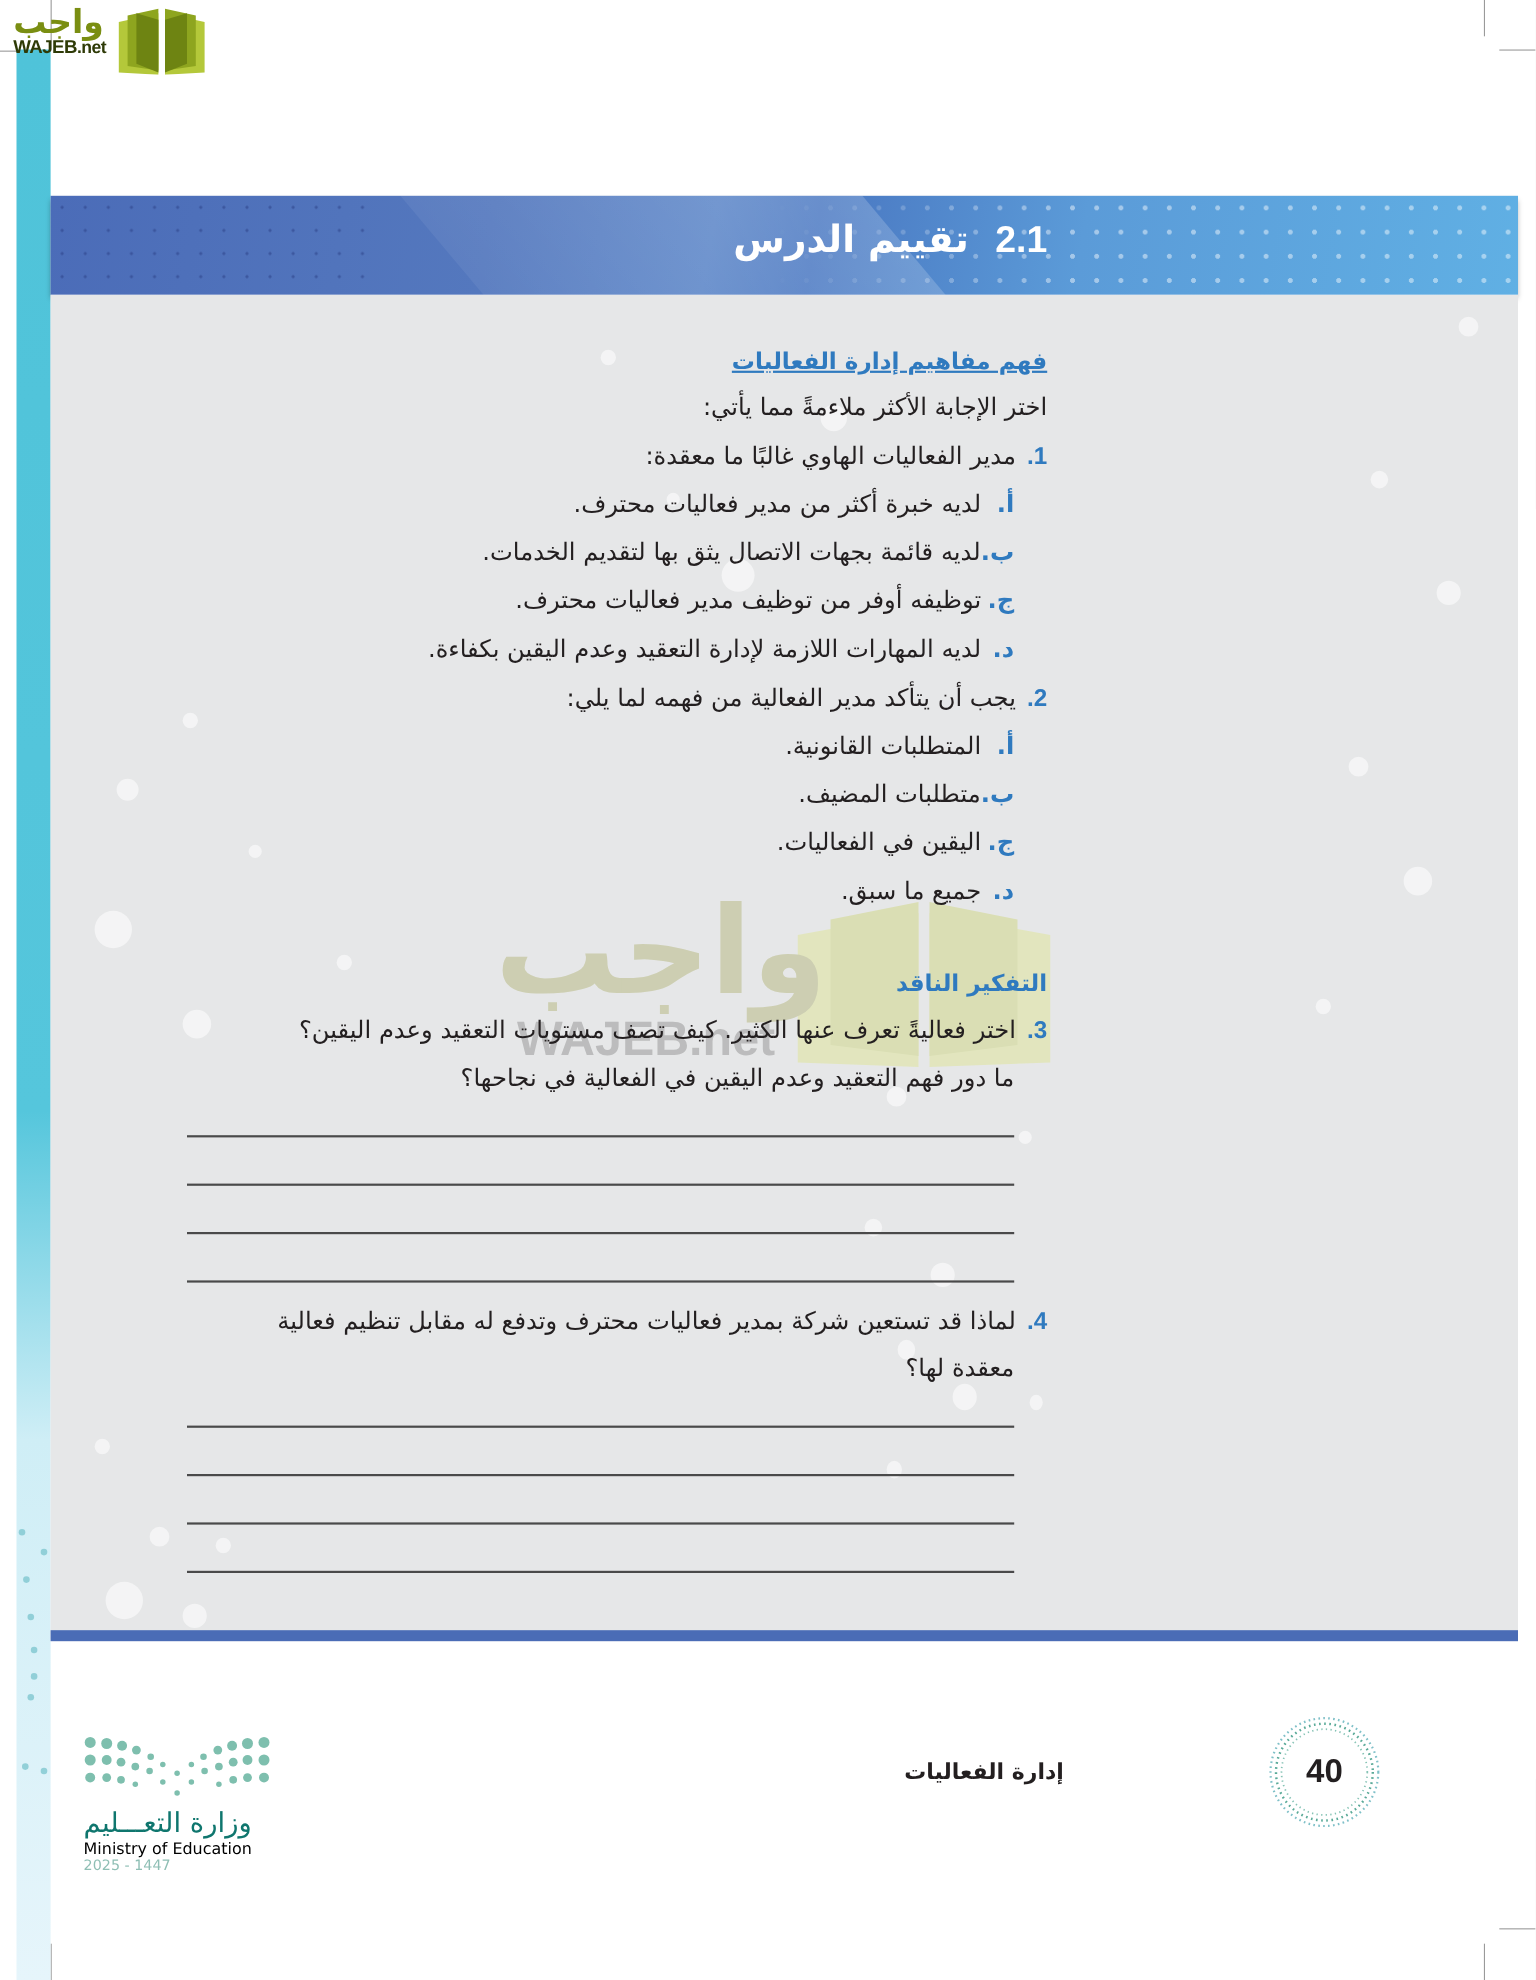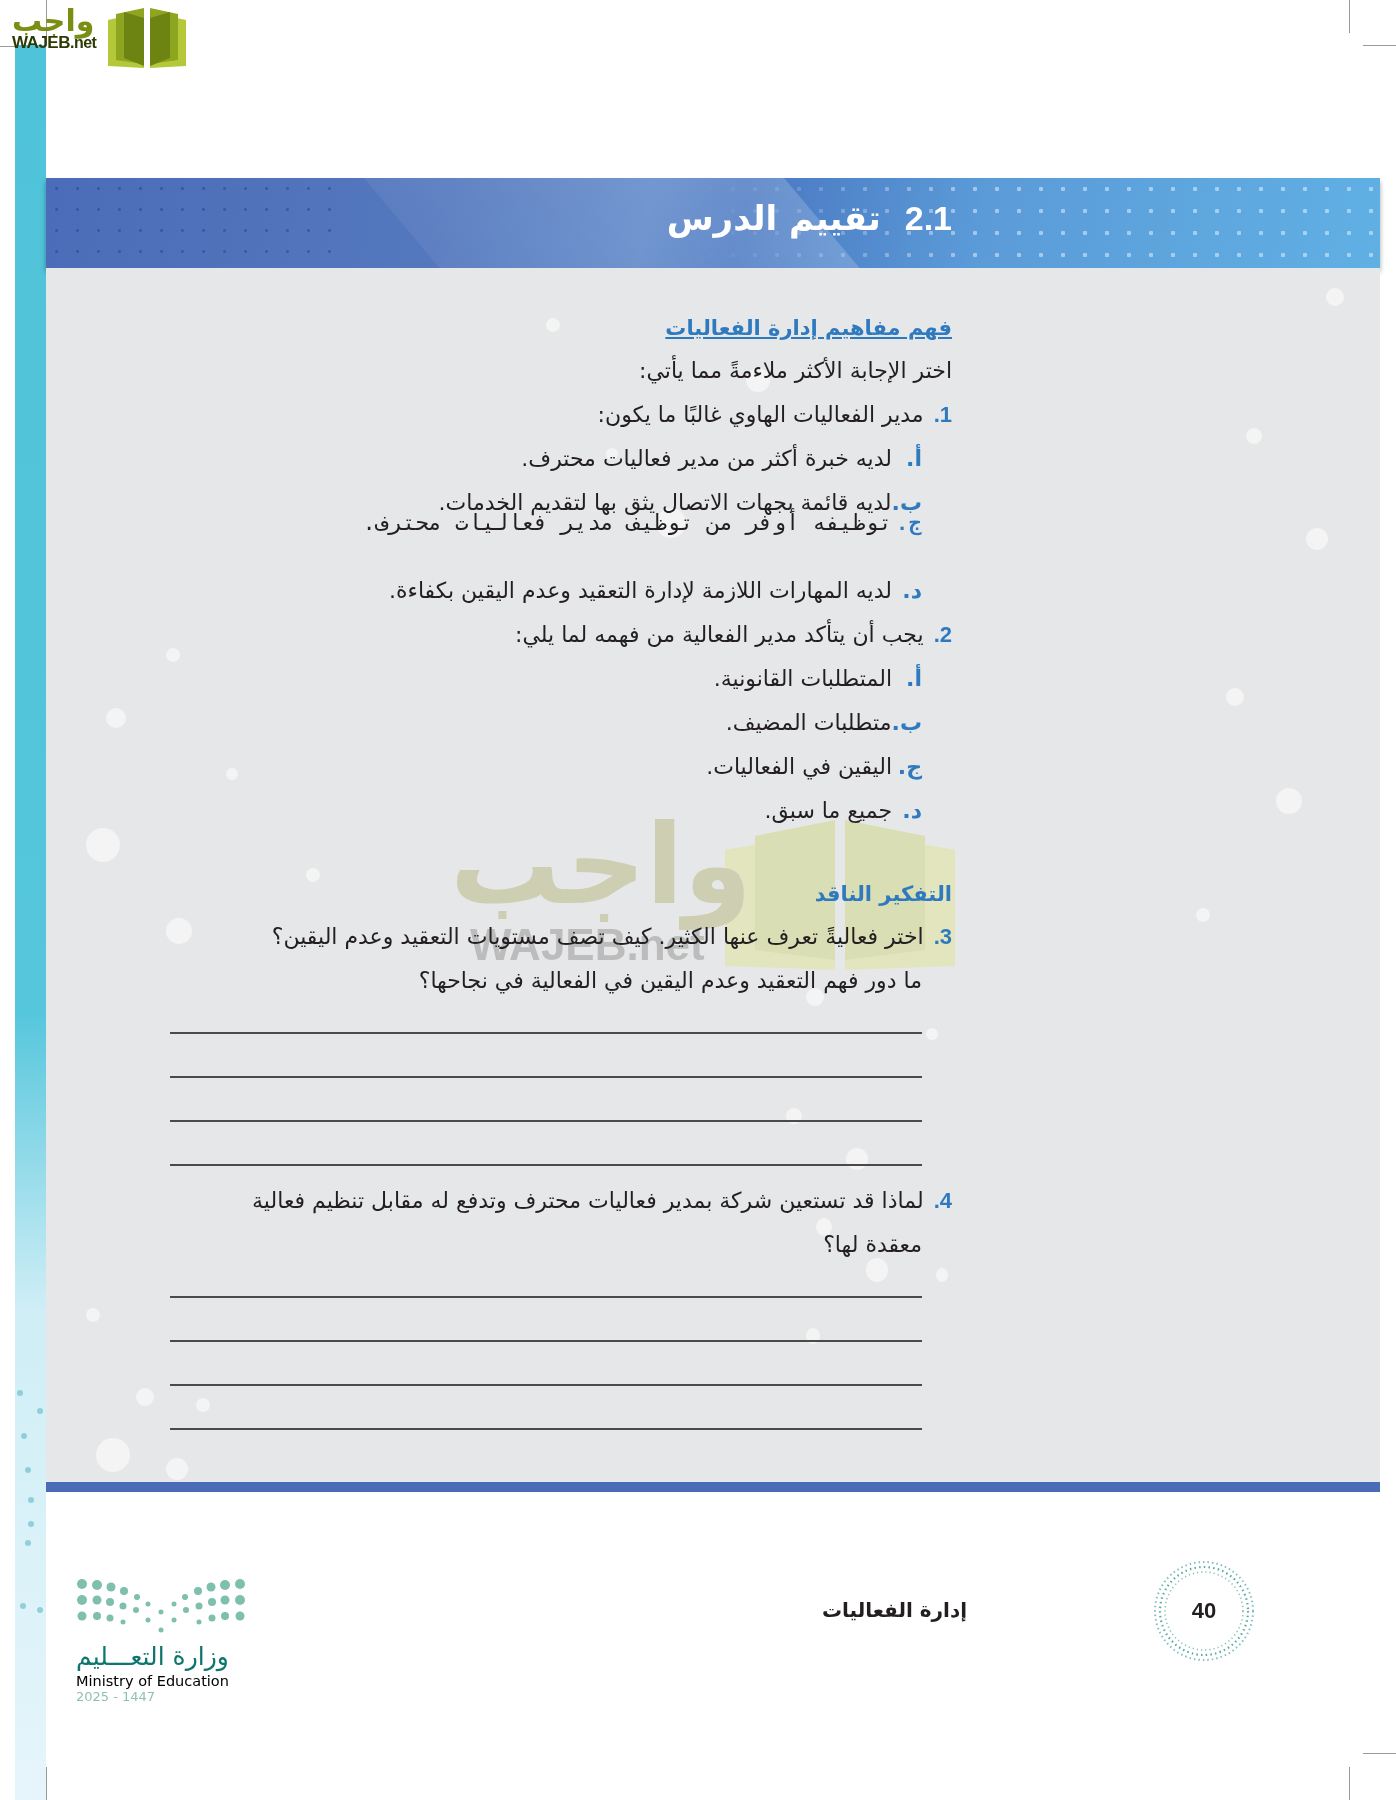--- a/index.html
+++ b/index.html
@@ -75,21 +75,21 @@
 
   
   .wm { position: absolute; left: 450px; top: 820px; width: 520px; height: 160px; opacity: .55; pointer-events: none; }
   .wm-ar { position: absolute; left: 0; top: -10px; font-size: 110px; font-weight: bold; color: #b9bb86; direction: rtl; line-height: 1; }
   .wm-en { position: absolute; left: 20px; top: 100px; font-family: "Liberation Sans", sans-serif; font-weight: bold; font-size: 44px; color: #9a9a9a; }
   .wm-book { position: absolute; left: 275px; top: 0; }
 
   
   .footer-book-title { position: absolute; left: 822px; top: 1598px; font-size: 20px; font-weight: bold; color: #231f20; direction: rtl; }
   .page-badge { position: absolute; left: 1152px; top: 1559px; width: 104px; height: 104px; }
-  .page-num { position: absolute; left: 0; top: 0; width: 104px; height: 104px; display: flex; align-items: center; justify-content: center; font-family: "Liberation Sans", sans-serif; font-weight: bold; font-size: 22px; color: #231f20; }
+  .page-num { position: absolute; left: 0; top: 0; width: 104px; height: 104px; display: flex; align-items: center; justify-content: center; font-family: "Liberation Sans", sans-serif; font-weight: bold; font-size: 30px; color: #231f20; }
 
   .moe { position: absolute; left: 76px; top: 1578px; width: 180px; }
   .moe-ar { font-size: 25px; color: #0f766e; direction: rtl; text-align: left; margin-top: 4px; letter-spacing: 2px; }
   .moe-en { font-family: "DejaVu Sans", sans-serif; font-size: 14.5px; color: #000000; margin-top: 2px; }
   .moe-year { font-family: "DejaVu Sans", sans-serif; font-size: 13px; color: #8fbfb5; }
 </style>
 </head>
 <body>
 
 <div class="crop" style="left:46px;top:0;width:1px;height:46px;"></div>
@@ -180,29 +180,29 @@
   </svg>
   <span class="wm-ar">واجب</span>
   <span class="wm-en">WAJEB.net</span>
 </div>
 
 <div class="content">
   <div class="h-blue" style="top:316px;text-decoration:underline;">فهم مفاهيم إدارة الفعاليات</div>
   <div class="line" style="top:358px;margin-left:12px;">اختر الإجابة الأكثر ملاءمةً مما يأتي:</div>
 
   <div class="line" style="top:402px;">
-    <span class="qnum">1.</span><span>مدير الفعاليات الهاوي غالبًا ما يكون:</span>
+    <span class="qnum">1.</span><span>مدير الفعاليات الهاوي غالبًا ما معقدة:</span>
   </div>
   <div class="line sub" style="top:446px;">
     <span class="letter">أ.</span><span>لديه خبرة أكثر من مدير فعاليات محترف.</span>
   </div>
   <div class="line sub" style="top:490px;">
     <span class="letter">ب.</span><span>لديه قائمة بجهات الاتصال يثق بها لتقديم الخدمات.</span>
   </div>
-  <div class="line sub" style="top:510px;font-family:Liberation Mono, monospace;">
+  <div class="line sub" style="top:534px;">
     <span class="letter">ج.</span><span>توظيفه أوفر من توظيف مدير فعاليات محترف.</span>
   </div>
   <div class="line sub" style="top:578px;">
     <span class="letter">د.</span><span>لديه المهارات اللازمة لإدارة التعقيد وعدم اليقين بكفاءة.</span>
   </div>
 
   <div class="line" style="top:622px;">
     <span class="qnum">2.</span><span>يجب أن يتأكد مدير الفعالية من فهمه لما يلي:</span>
   </div>
   <div class="line sub" style="top:666px;">

